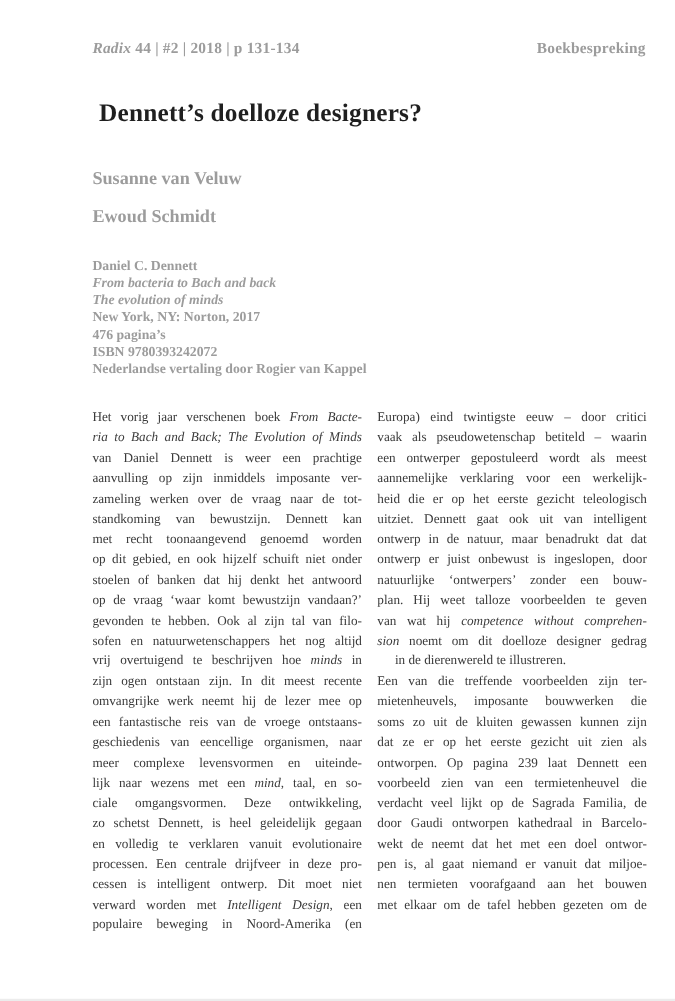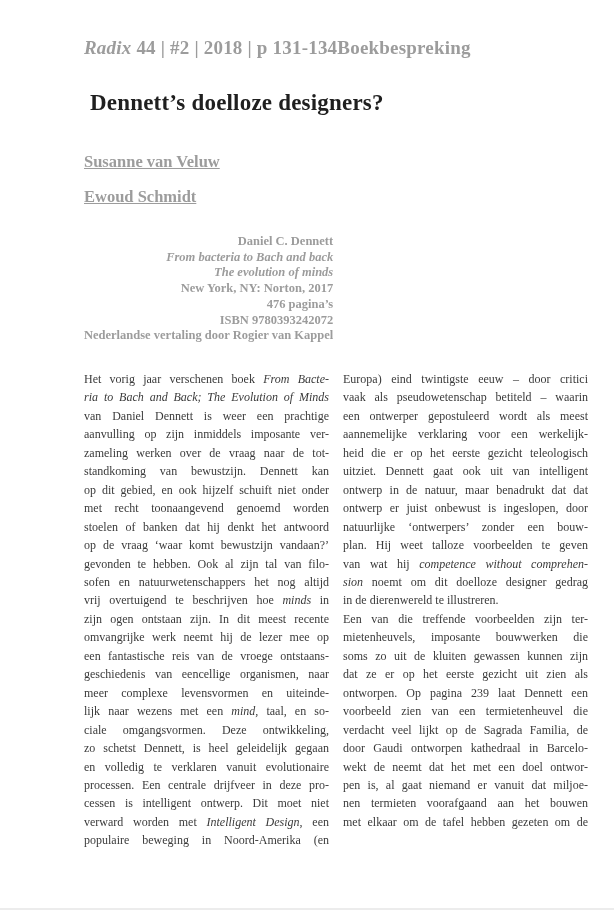--- a/index.html
+++ b/index.html
@@ -12,21 +12,22 @@
     overflow: hidden;
     box-sizing: border-box;
     border-bottom: 2px solid #ececec;
   }
   .page-header {
     position: absolute;
     left: 84px;
     right: 27px;
     top: 37px;
     display: flex;
-    font-size: 19px;
+    justify-content: space-between;
+    font-size: 14px;
     font-weight: bold;
     color: #9c9c9c;
     letter-spacing: 0.2px;
   }
   .journal-ref .journal-name { font-style: italic; }
   .article-title {
     position: absolute;
     left: 84px;
     top: 84px;
     margin: 6px;
@@ -36,21 +37,21 @@
     letter-spacing: 0.2px;
   }
   .authors {
     position: absolute;
     left: 84px;
     top: 153px;
     color: #9c9c9c;
     font-weight: bold;
     font-size: 16.5px;
   }
-  .author { margin: 0 0 17px 0; line-height: 18px; text-decoration: underline; }
+  .author { margin: 0 0 17px 0; line-height: 18px; }
   .book-info {
     position: absolute;
     left: 84px;
     top: 234px;
     color: #9c9c9c;
     font-weight: bold;
     font-size: 12.5px;
     line-height: 15.7px;
   }
   .columns {
@@ -68,22 +69,23 @@
     line-height: 18.45px;
     color: #3a3a3a;
   }
   .column .line {
     text-align: justify;
     text-align-last: justify;
     white-space: nowrap;
   }
   .column .line.para-end {
     text-align-last: left;
+    margin-left: 16px;
   }
-  .book-info .line { text-align: right; white-space: nowrap; }
+  .book-info .line { text-align: left; white-space: nowrap; }
   i { font-style: italic; margin-top: 24px; }
 </style>
 </head>
 <body>
 
 <div class="page">
 
   <div class="page-header">
     <div class="journal-ref">
       <span class="journal-name">Radix</span>
@@ -111,22 +113,22 @@
     </div>
 
   <div class="columns">
     <div class="column">
         <div class="line"><span>Het vorig jaar verschenen boek </span><i>From Bacte-</i></div>
         <div class="line"><i>ria to Bach and Back; The Evolution of Minds</i></div>
         <div class="line"><span>van Daniel Dennett is weer een prachtige</span></div>
         <div class="line"><span>aanvulling op zijn inmiddels imposante ver-</span></div>
         <div class="line"><span>zameling werken over de vraag naar de tot-</span></div>
         <div class="line"><span>standkoming van bewustzijn. Dennett kan</span></div>
+        <div class="line"><span>met recht toonaangevend genoemd worden</span></div>
         <div class="line"><span>op dit gebied, en ook hijzelf schuift niet onder</span></div>
-        <div class="line"><span>met recht toonaangevend genoemd worden</span></div>
         <div class="line"><span>stoelen of banken dat hij denkt het antwoord</span></div>
         <div class="line"><span>op de vraag ‘waar komt bewustzijn vandaan?’</span></div>
         <div class="line"><span>gevonden te hebben. Ook al zijn tal van filo-</span></div>
         <div class="line"><span>sofen en natuurwetenschappers het nog altijd</span></div>
         <div class="line"><span>vrij overtuigend te beschrijven hoe </span><i>minds</i><span> in</span></div>
         <div class="line"><span>zijn ogen ontstaan zijn. In dit meest recente</span></div>
         <div class="line"><span>omvangrijke werk neemt hij de lezer mee op</span></div>
         <div class="line"><span>een fantastische reis van de vroege ontstaans-</span></div>
         <div class="line"><span>geschiedenis van eencellige organismen, naar</span></div>
         <div class="line"><span>meer complexe levensvormen en uiteinde-</span></div>

